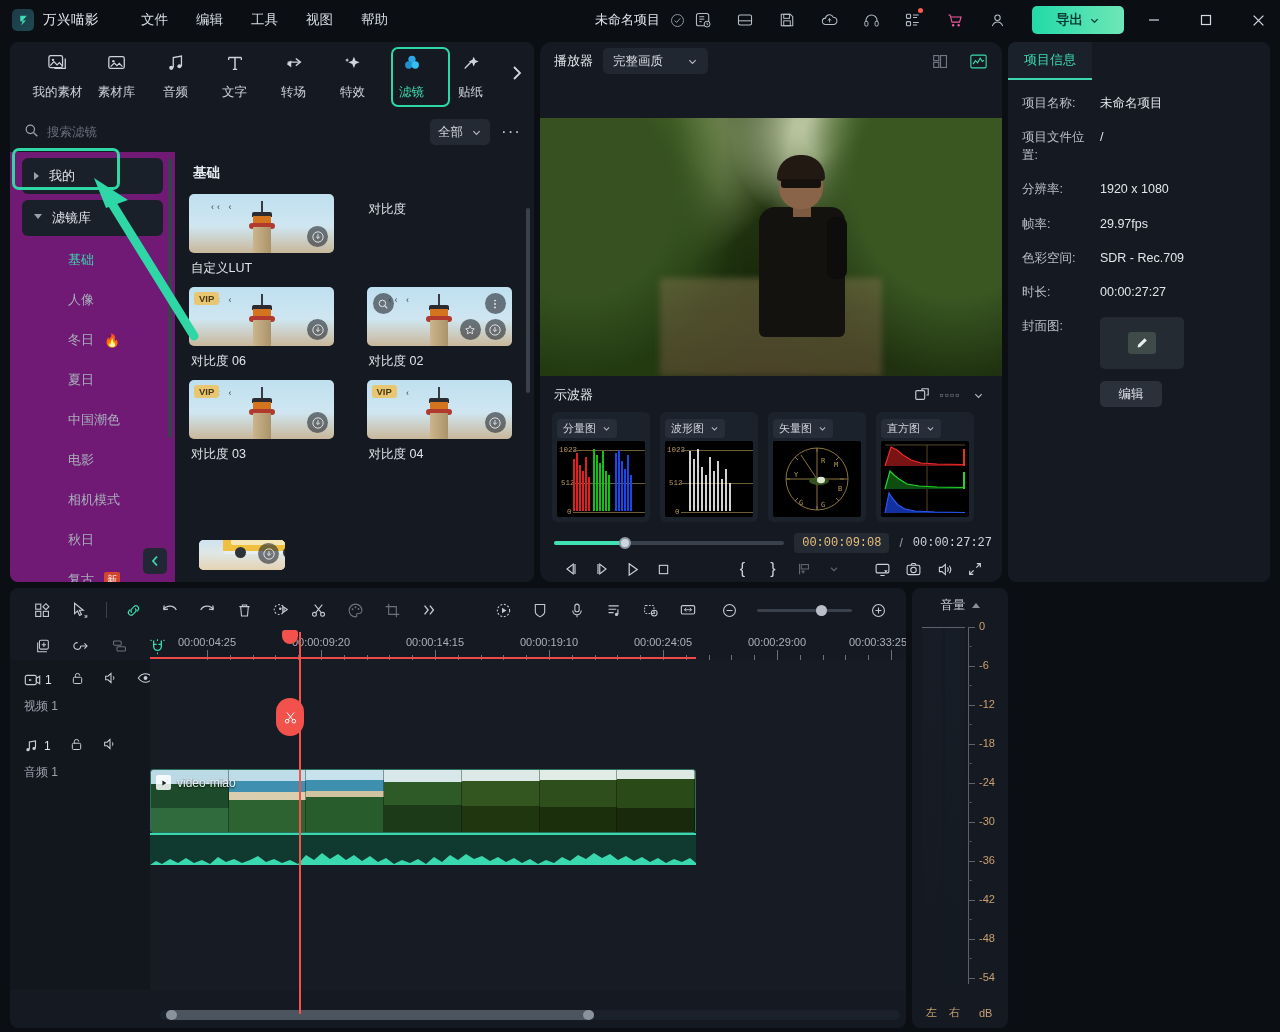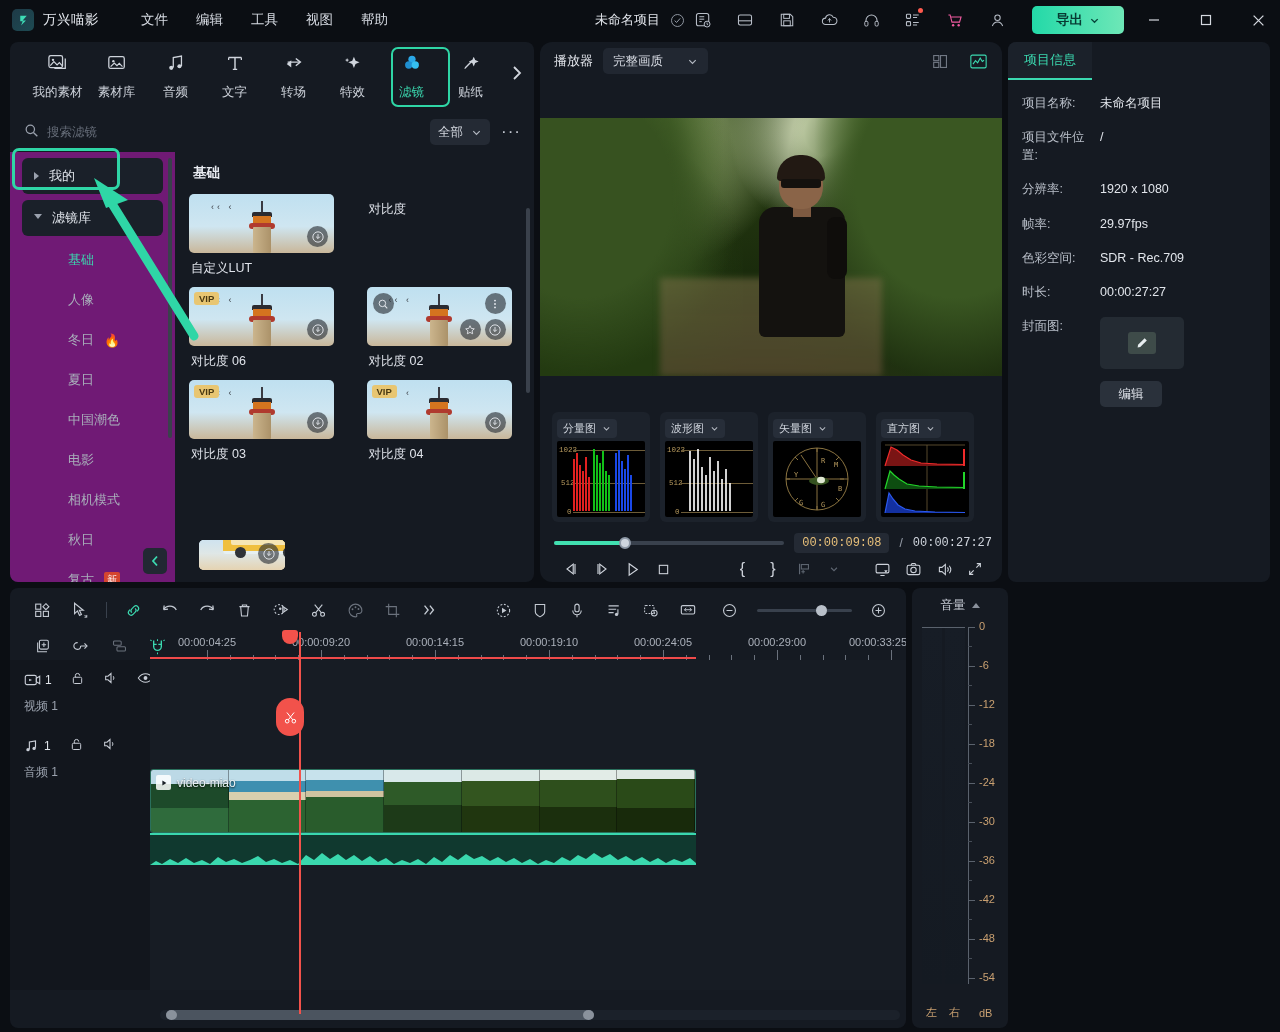--- a/index.html
+++ b/index.html
@@ -722,20 +722,38 @@
       <div class="person">
         <div class="torso"></div>
           <div class="arm"></div>
           <div class="neck"></div>
         <div class="head"></div>
           <div class="hair"></div>
           <div class="glasses"></div>
       </div>
     </div>
 
+    <div class="scope-head">
+      <div class="lbl">示波器</div>
+      <div class="spacer"></div>
+      <div class="pv-icon">
+        <svg width="16" height="16" viewBox="0 0 18 18">
+            <rect x="2" y="4" width="10" height="10" rx="1.4" fill="none" stroke="#c3c8d1" stroke-width="1.3"></rect>
+            <path d="M9 4V2h7v7h-2" fill="none" stroke="#c3c8d1" stroke-width="1.3"></path>
+          </svg>
+      </div>
+      <div class="pv-icon" style="color:#7b828d; font-size:12px; letter-spacing:1px;">
+        <span>▫▫▫▫</span>
+      </div>
+      <div class="pv-icon">
+        <svg width="11" height="11" viewBox="0 0 12 12">
+            <path d="M2.5 4.5 L6 8 L9.5 4.5" fill="none" stroke="#b4b9c2" stroke-width="1.3"></path>
+          </svg>
+      </div>
+    </div>
 
     <div class="scopes">
       <div class="scope">
         <div class="scope-sel">
           <span>分量图</span>
           <svg width="9" height="9" viewBox="0 0 12 12">
               <path d="M2.5 4.5 L6 8 L9.5 4.5" fill="none" stroke="#b4b9c2" stroke-width="1.4"></path>
             </svg>
         </div>
         <div class="scope-canvas">

